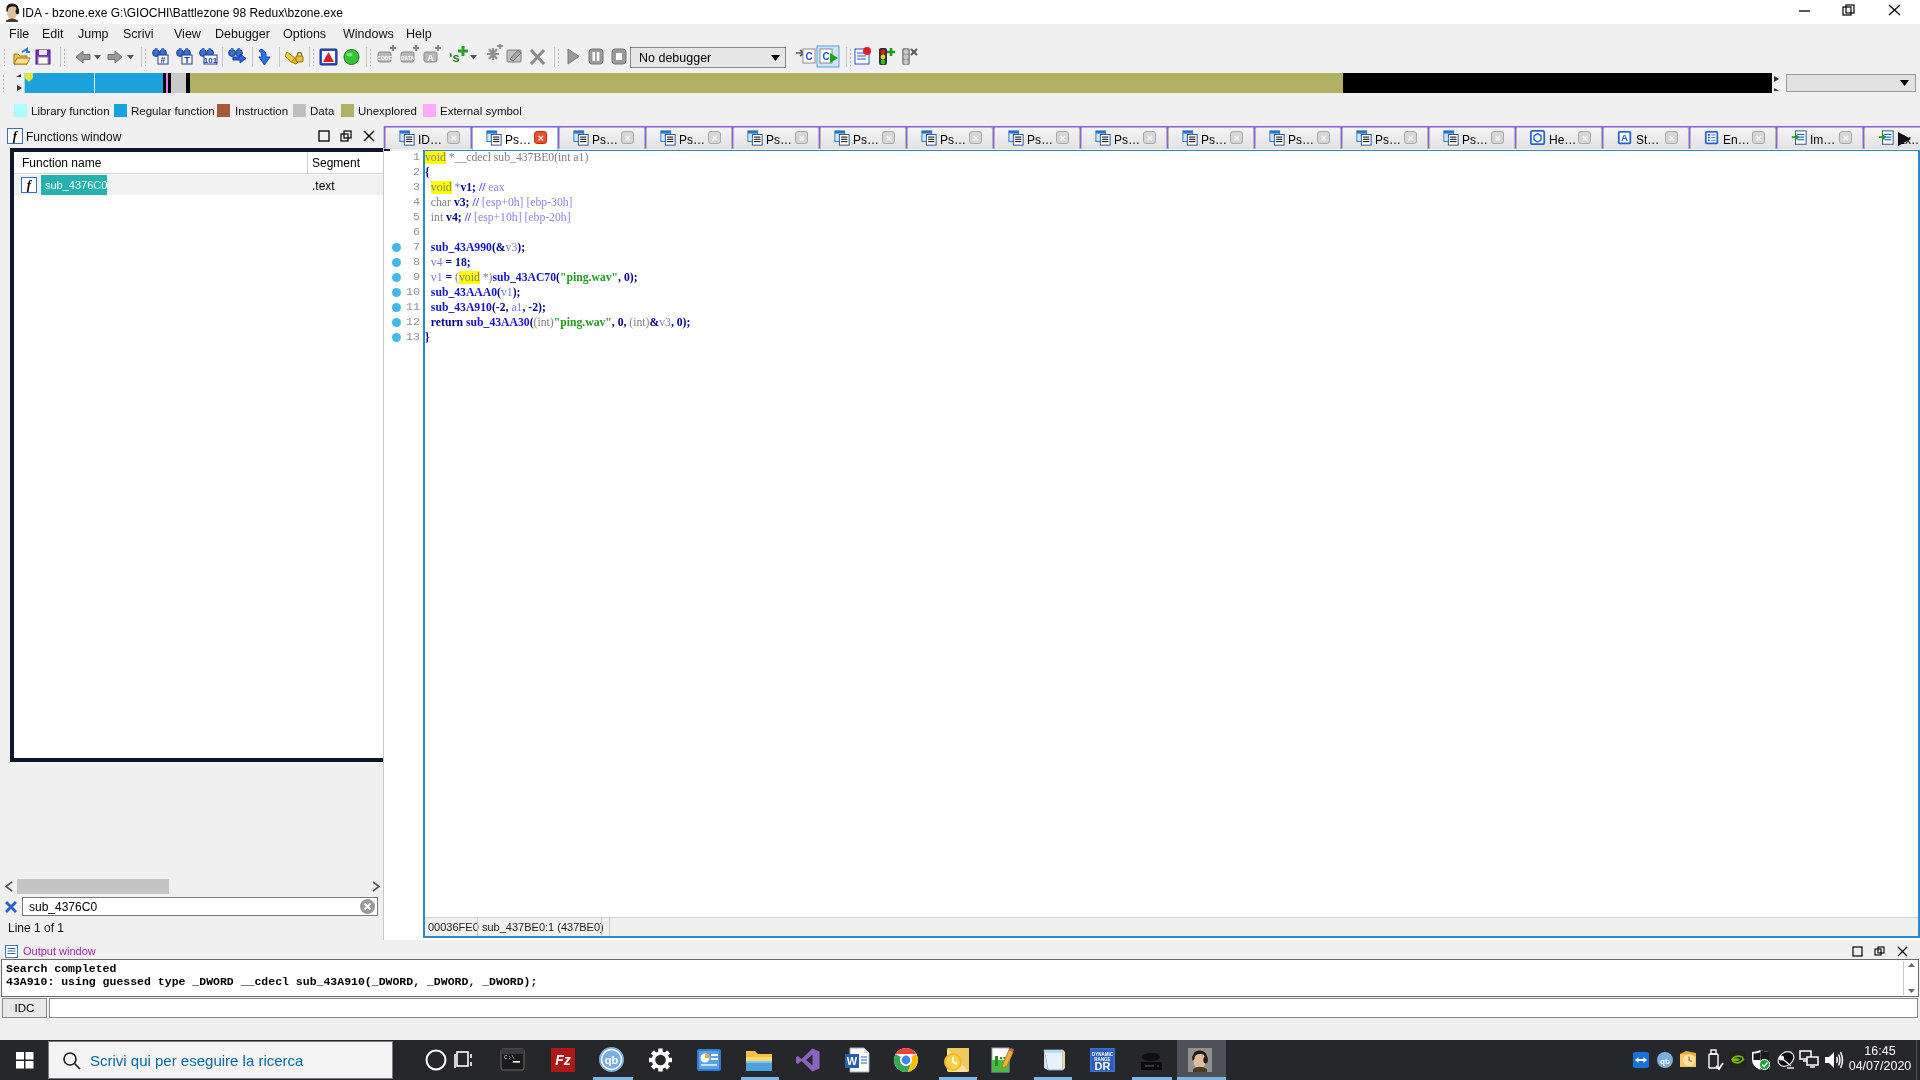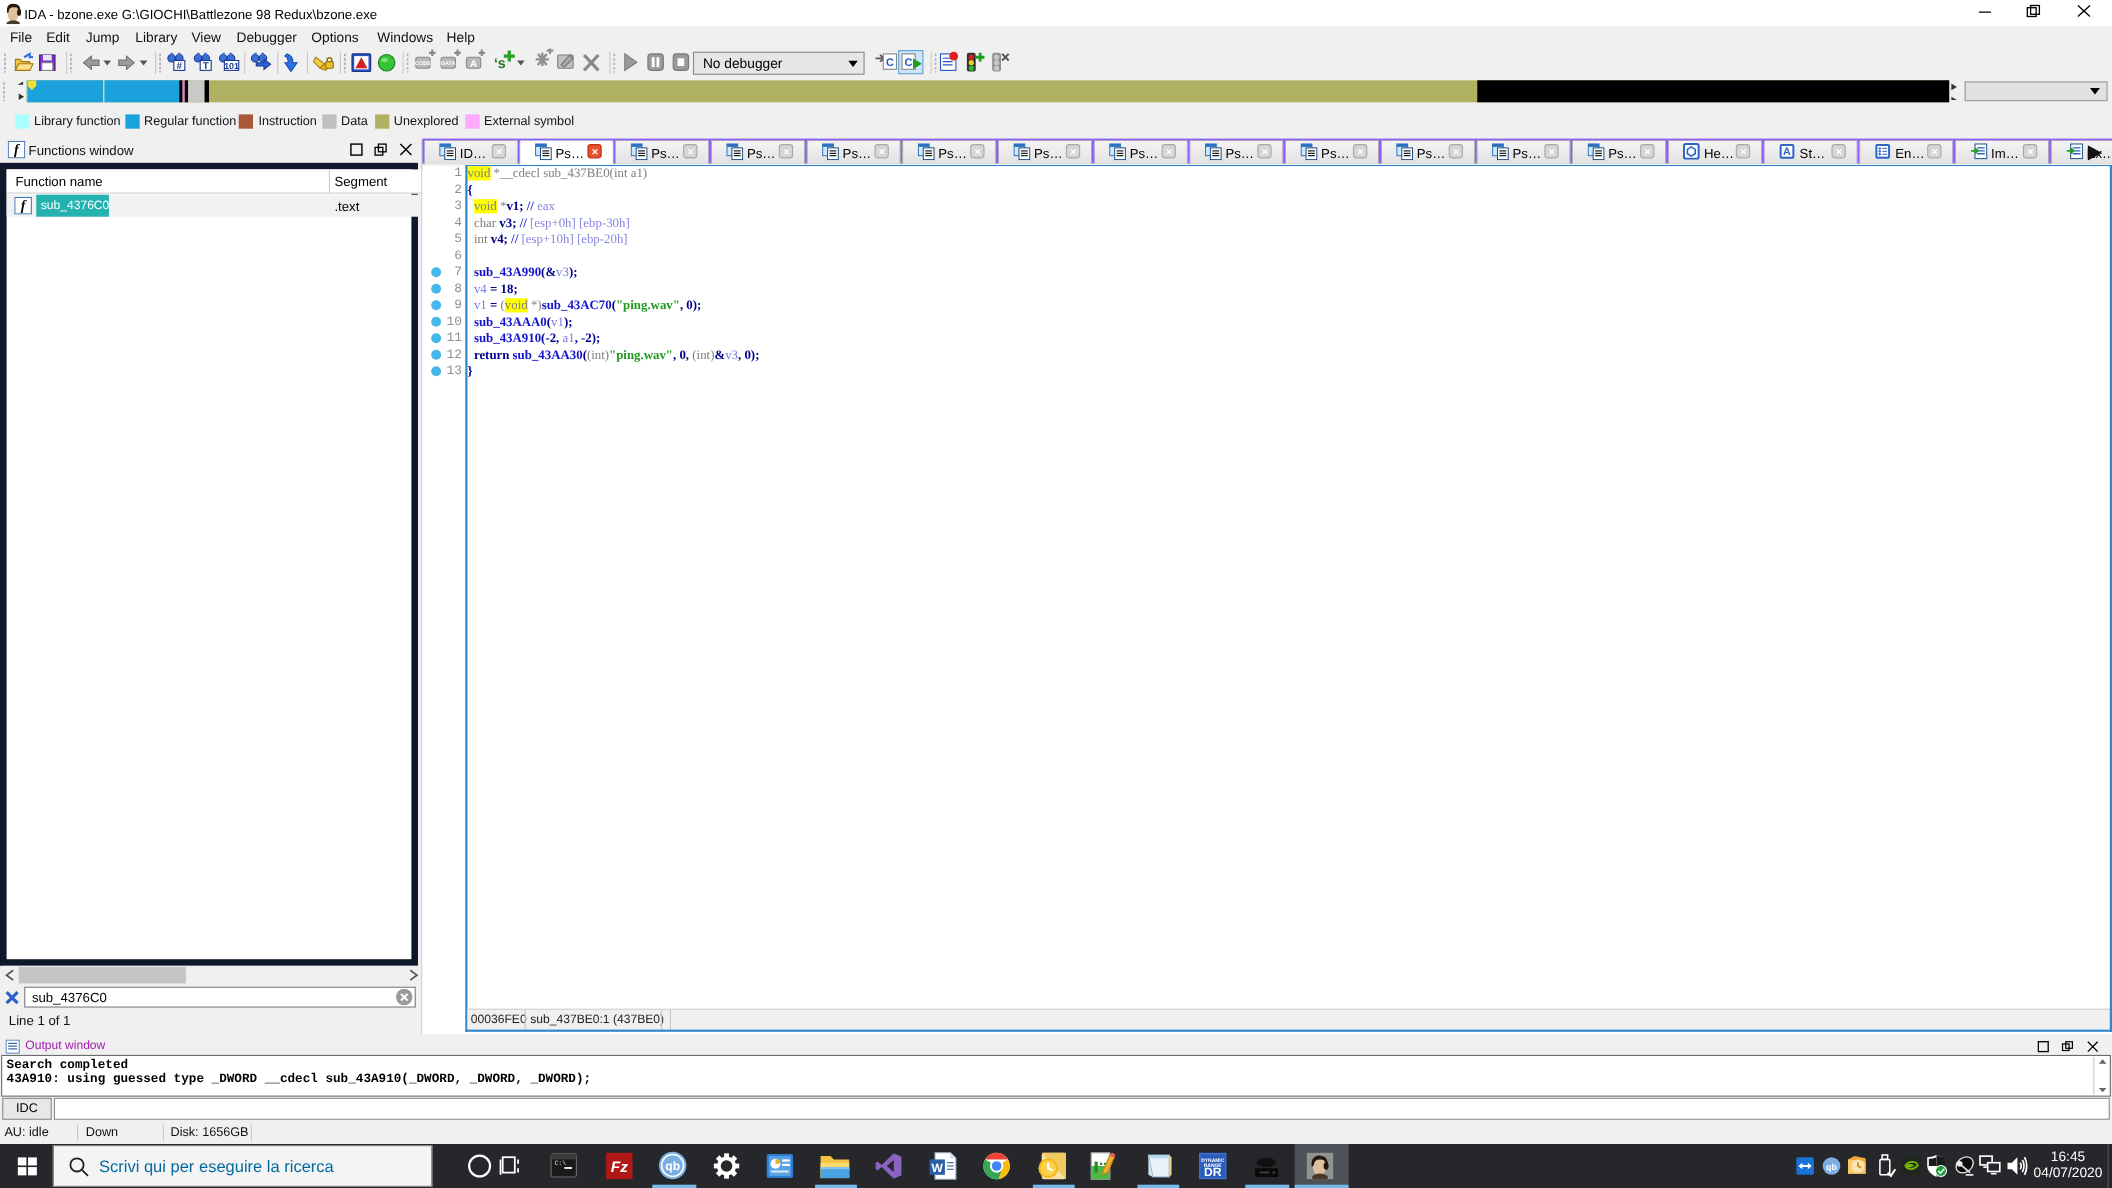--- a/index.html
+++ b/index.html
@@ -20,21 +20,21 @@
 
 #navrow { left:0; top:70px; width:1920px; height:27px; background:#f0f0f0; }
 #navband { position:absolute; left:24px; top:3px; width:1748px; height:20px; background:#b1b163; }
 
 #legend { left:0; top:97px; width:1920px; height:27px; background:#f0f0f0; font-size:11.5px; color:#111; }
 .sw { position:absolute; top:7px; width:13px; height:13px; }
 .lg { position:absolute; top:8px; }
 
 #fw-title { left:0; top:126px; width:383px; height:21px; background:#f0f0f0; }
 #fw-title .txt { position:absolute; left:26px; top:4px; font-size:12px; color:#111; }
-#fw-list { left:0; top:148px; width:380px; height:730px; background:#ffffff; border:6px solid #0f172a; }
+#fw-list { left:10px; top:148px; width:380px; height:614px; background:#ffffff; border:4px solid #0f172a; }
 #fw-scroll { left:2px; top:878px; width:380px; height:17px; background:#f0f0f0; }
 #fw-search { left:0px; top:897px; width:383px; height:20px; }
 #fw-line { left:8px; top:921px; font-size:12px; color:#111; }
 
 #tabstrip { left:384px; top:126px; width:1536px; height:23px; background:#8b5cf6; border-bottom:1px solid #b0b0b0; }
 .tab { position:absolute; top:1px; height:22px; background:linear-gradient(#f4f4f4,#e2e2e2); border:1px solid #b5b5b5; border-bottom:none; border-radius:2px 2px 0 0; }
 .tab.active { background:#ffffff; border-color:#9ab8d4; height:23px; }
 .tab .ttxt { position:absolute; left:32px; top:4.5px; font-size:12px; color:#000; }
 .tclose { position:absolute; top:3px; width:13px; height:13px; border-radius:3px; background:#d6d6d6; border:1px solid #a8a8a8; }
 .tclose:before { content:"✕"; position:absolute; left:2.5px; top:1.5px; font-size:8px; line-height:10px; color:#fff; font-weight:bold; }
@@ -87,21 +87,21 @@
   <line x1="5" y1="11" x2="16" y2="11" stroke="#000" stroke-width="1.3"></line>
   <rect x="49" y="7" width="8" height="8" fill="none" stroke="#000" stroke-width="1.2"></rect>
   <rect x="52" y="5" width="8" height="8" fill="none" stroke="#000" stroke-width="1.2"></rect>
   <path d="M95 5 L106 15 M106 5 L95 15" stroke="#000" stroke-width="1.2"></path>
 </svg>
 
 <div class="abs" id="menubar">
   <span style="left:9px">File</span>
       <span style="left:42px">Edit</span>
       <span style="left:78px">Jump</span>
-      <span style="left:123px">Library</span>
+      <span style="left:123px">Scrivi</span>
       <span style="left:174px">View</span>
       <span style="left:215px">Debugger</span>
       <span style="left:283px">Options</span>
       <span style="left:343px">Windows</span>
       <span style="left:406px">Help</span>
 </div>
 
 <div class="abs" id="toolbar">
   <div class="thandle" style="left:3px"></div>
   <div class="tsep" style="left:60px"></div>
@@ -636,28 +636,20 @@
 43A910: using guessed type _DWORD __cdecl sub_43A910(_DWORD, _DWORD, _DWORD);</div>
 <div class="abs" style="left:1903px;top:961px;width:1px;height:34px;background:#c8c8c8"></div>
 <svg class="abs" style="left:1906px;top:961px" width="12" height="34">
   <path d="M2 6 L9 6 L5.5 2 Z" fill="#666"></path>
   <path d="M2 28 L9 28 L5.5 32 Z" fill="#666"></path>
 </svg>
 <div class="abs" id="ow-idc">
   <div style="position:absolute;left:2px;top:0;width:45px;height:20px;background:#e8e8e8;border:1px solid #8a8a8a;text-align:center;font-size:11.5px;color:#000;padding-top:3px">IDC</div>
   <div style="position:absolute;left:49px;top:0;width:1869px;height:20px;background:#fff;border:1px solid #8a8a8a"></div>
 </div>
-<div class="abs" id="ow-status">
-  <span style="position:absolute;left:4px;top:3px">AU: idle</span>
-  <div style="position:absolute;left:70px;top:1px;width:1px;height:15px;background:#c8c8c8"></div>
-  <span style="position:absolute;left:78px;top:3px">Down</span>
-  <div style="position:absolute;left:148px;top:1px;width:1px;height:15px;background:#c8c8c8"></div>
-  <span style="position:absolute;left:155px;top:3px">Disk: 1656GB</span>
-  <div style="position:absolute;left:228px;top:1px;width:1px;height:15px;background:#c8c8c8"></div>
-</div>
 
 <div class="abs" id="taskbar">
   <svg style="position:absolute;left:16px;top:12px" width="18" height="17">
     <rect x="0" y="0" width="8" height="7.5" fill="#fff"></rect>
     <rect x="9.5" y="0" width="8" height="7.5" fill="#fff"></rect>
     <rect x="0" y="9" width="8" height="7.5" fill="#fff"></rect>
     <rect x="9.5" y="9" width="8" height="7.5" fill="#fff"></rect>
   </svg>
   <div id="tb-search">
     <svg style="position:absolute;left:13px;top:9px" width="20" height="20">

